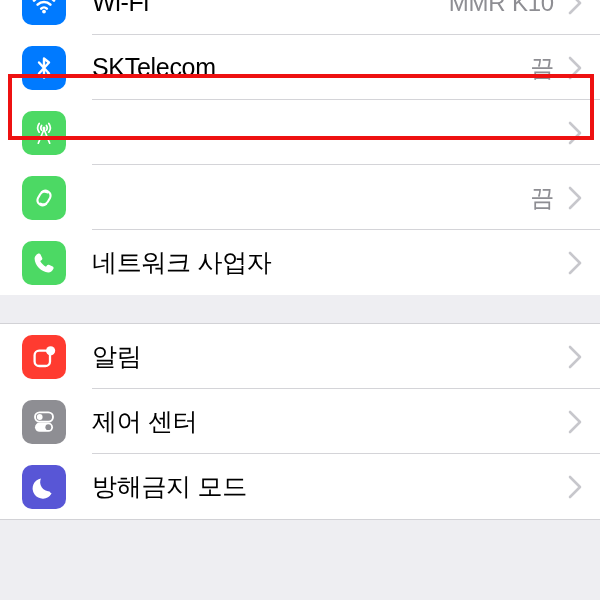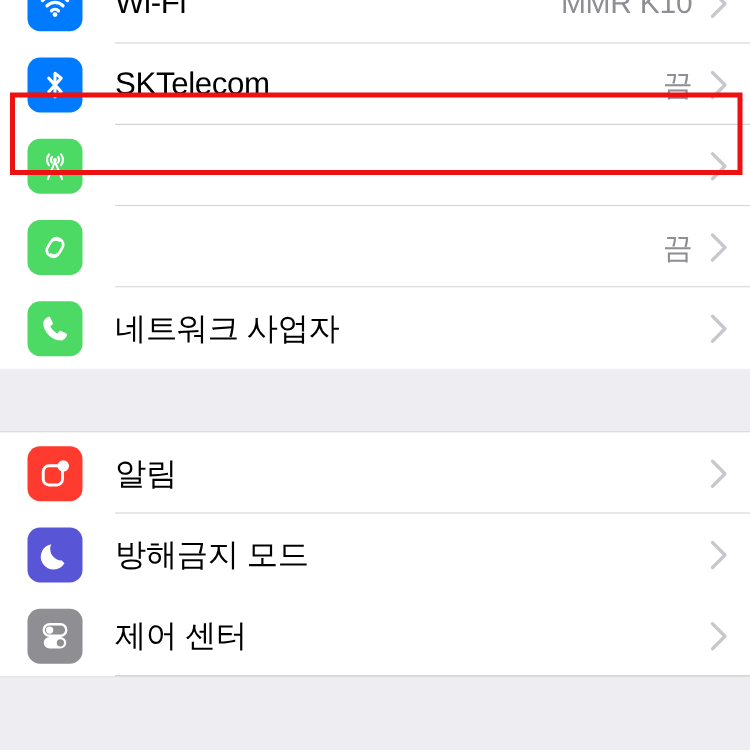--- a/index.html
+++ b/index.html
@@ -19,21 +19,20 @@
     width: 600px;
     height: 600px;
     background: #eeeef2;
   }
 
   
   .group {
     background: #ffffff;
     border-top: 1px solid #d2d2d6;
     border-bottom: 1px solid #d2d2d6;
-    margin-top: 22px;
   }
   .gap {
     background: #eeeef2;
   }
   #group-network { height: 300px; }
   #gap-1 { height: 52px; }
   #group-general { height: 195px; }
   #gap-2 { height: 52px; }
 
   
@@ -228,54 +227,54 @@
       <span class="row-label">알림</span>
       <span class="row-right">
         <span class="row-value"></span>
         <svg class="chevron" viewBox="0 0 14 24">
           <path d="M2 2 L12 12 L2 22" fill="none" stroke="#c7c7cc" stroke-width="2.6" stroke-linecap="round" stroke-linejoin="round"></path>
         </svg>
       </span>
       <span class="sep"></span>
     </div>
 
-    <div class="row last">
-      <span class="icon-tile" style="background:#5856d6">
-        <svg width="30" height="30" viewBox="0 0 30 30">
-          <path d="M20.6 19.4 A9.2 9.2 0 0 1 12.0 6.4 A10.2 10.2 0 1 0 22.6 21.6 A9.2 9.2 0 0 1 20.6 19.4 Z" fill="#ffffff"></path>
-        </svg>
-      </span>
-      <span class="row-label">방해금지 모드</span>
-      <span class="row-right">
-        <span class="row-value"></span>
-        <svg class="chevron" viewBox="0 0 14 24">
-          <path d="M2 2 L12 12 L2 22" fill="none" stroke="#c7c7cc" stroke-width="2.6" stroke-linecap="round" stroke-linejoin="round"></path>
-        </svg>
-      </span>
-
-    </div>
-
     <div class="row">
       <span class="icon-tile" style="background:#8e8e93">
         <svg width="30" height="30" viewBox="0 0 30 30">
           <rect x="6.0" y="5.4" width="18" height="9.2" rx="4.6" fill="none" stroke="#ffffff" stroke-width="1.9"></rect>
           <circle cx="10.7" cy="10.0" r="2.9" fill="#ffffff"></circle>
           <rect x="6.0" y="15.6" width="18" height="9.2" rx="4.6" fill="#ffffff"></rect>
           <circle cx="19.3" cy="20.2" r="2.9" fill="#8e8e93"></circle>
         </svg>
       </span>
       <span class="row-label">제어 센터</span>
       <span class="row-right">
         <span class="row-value"></span>
         <svg class="chevron" viewBox="0 0 14 24">
           <path d="M2 2 L12 12 L2 22" fill="none" stroke="#c7c7cc" stroke-width="2.6" stroke-linecap="round" stroke-linejoin="round"></path>
         </svg>
       </span>
       <span class="sep"></span>
     </div>
 
+    <div class="row last">
+      <span class="icon-tile" style="background:#5856d6">
+        <svg width="30" height="30" viewBox="0 0 30 30">
+          <path d="M20.6 19.4 A9.2 9.2 0 0 1 12.0 6.4 A10.2 10.2 0 1 0 22.6 21.6 A9.2 9.2 0 0 1 20.6 19.4 Z" fill="#ffffff"></path>
+        </svg>
+      </span>
+      <span class="row-label">방해금지 모드</span>
+      <span class="row-right">
+        <span class="row-value"></span>
+        <svg class="chevron" viewBox="0 0 14 24">
+          <path d="M2 2 L12 12 L2 22" fill="none" stroke="#c7c7cc" stroke-width="2.6" stroke-linecap="round" stroke-linejoin="round"></path>
+        </svg>
+      </span>
+
+    </div>
+
   </div>
 
   <div class="gap" id="gap-2"></div>
 
   <div id="highlight-box" style="border-color: rgb(238, 17, 17); border-width: 4px;"></div>
 
 </div>
 
 </body></html>

